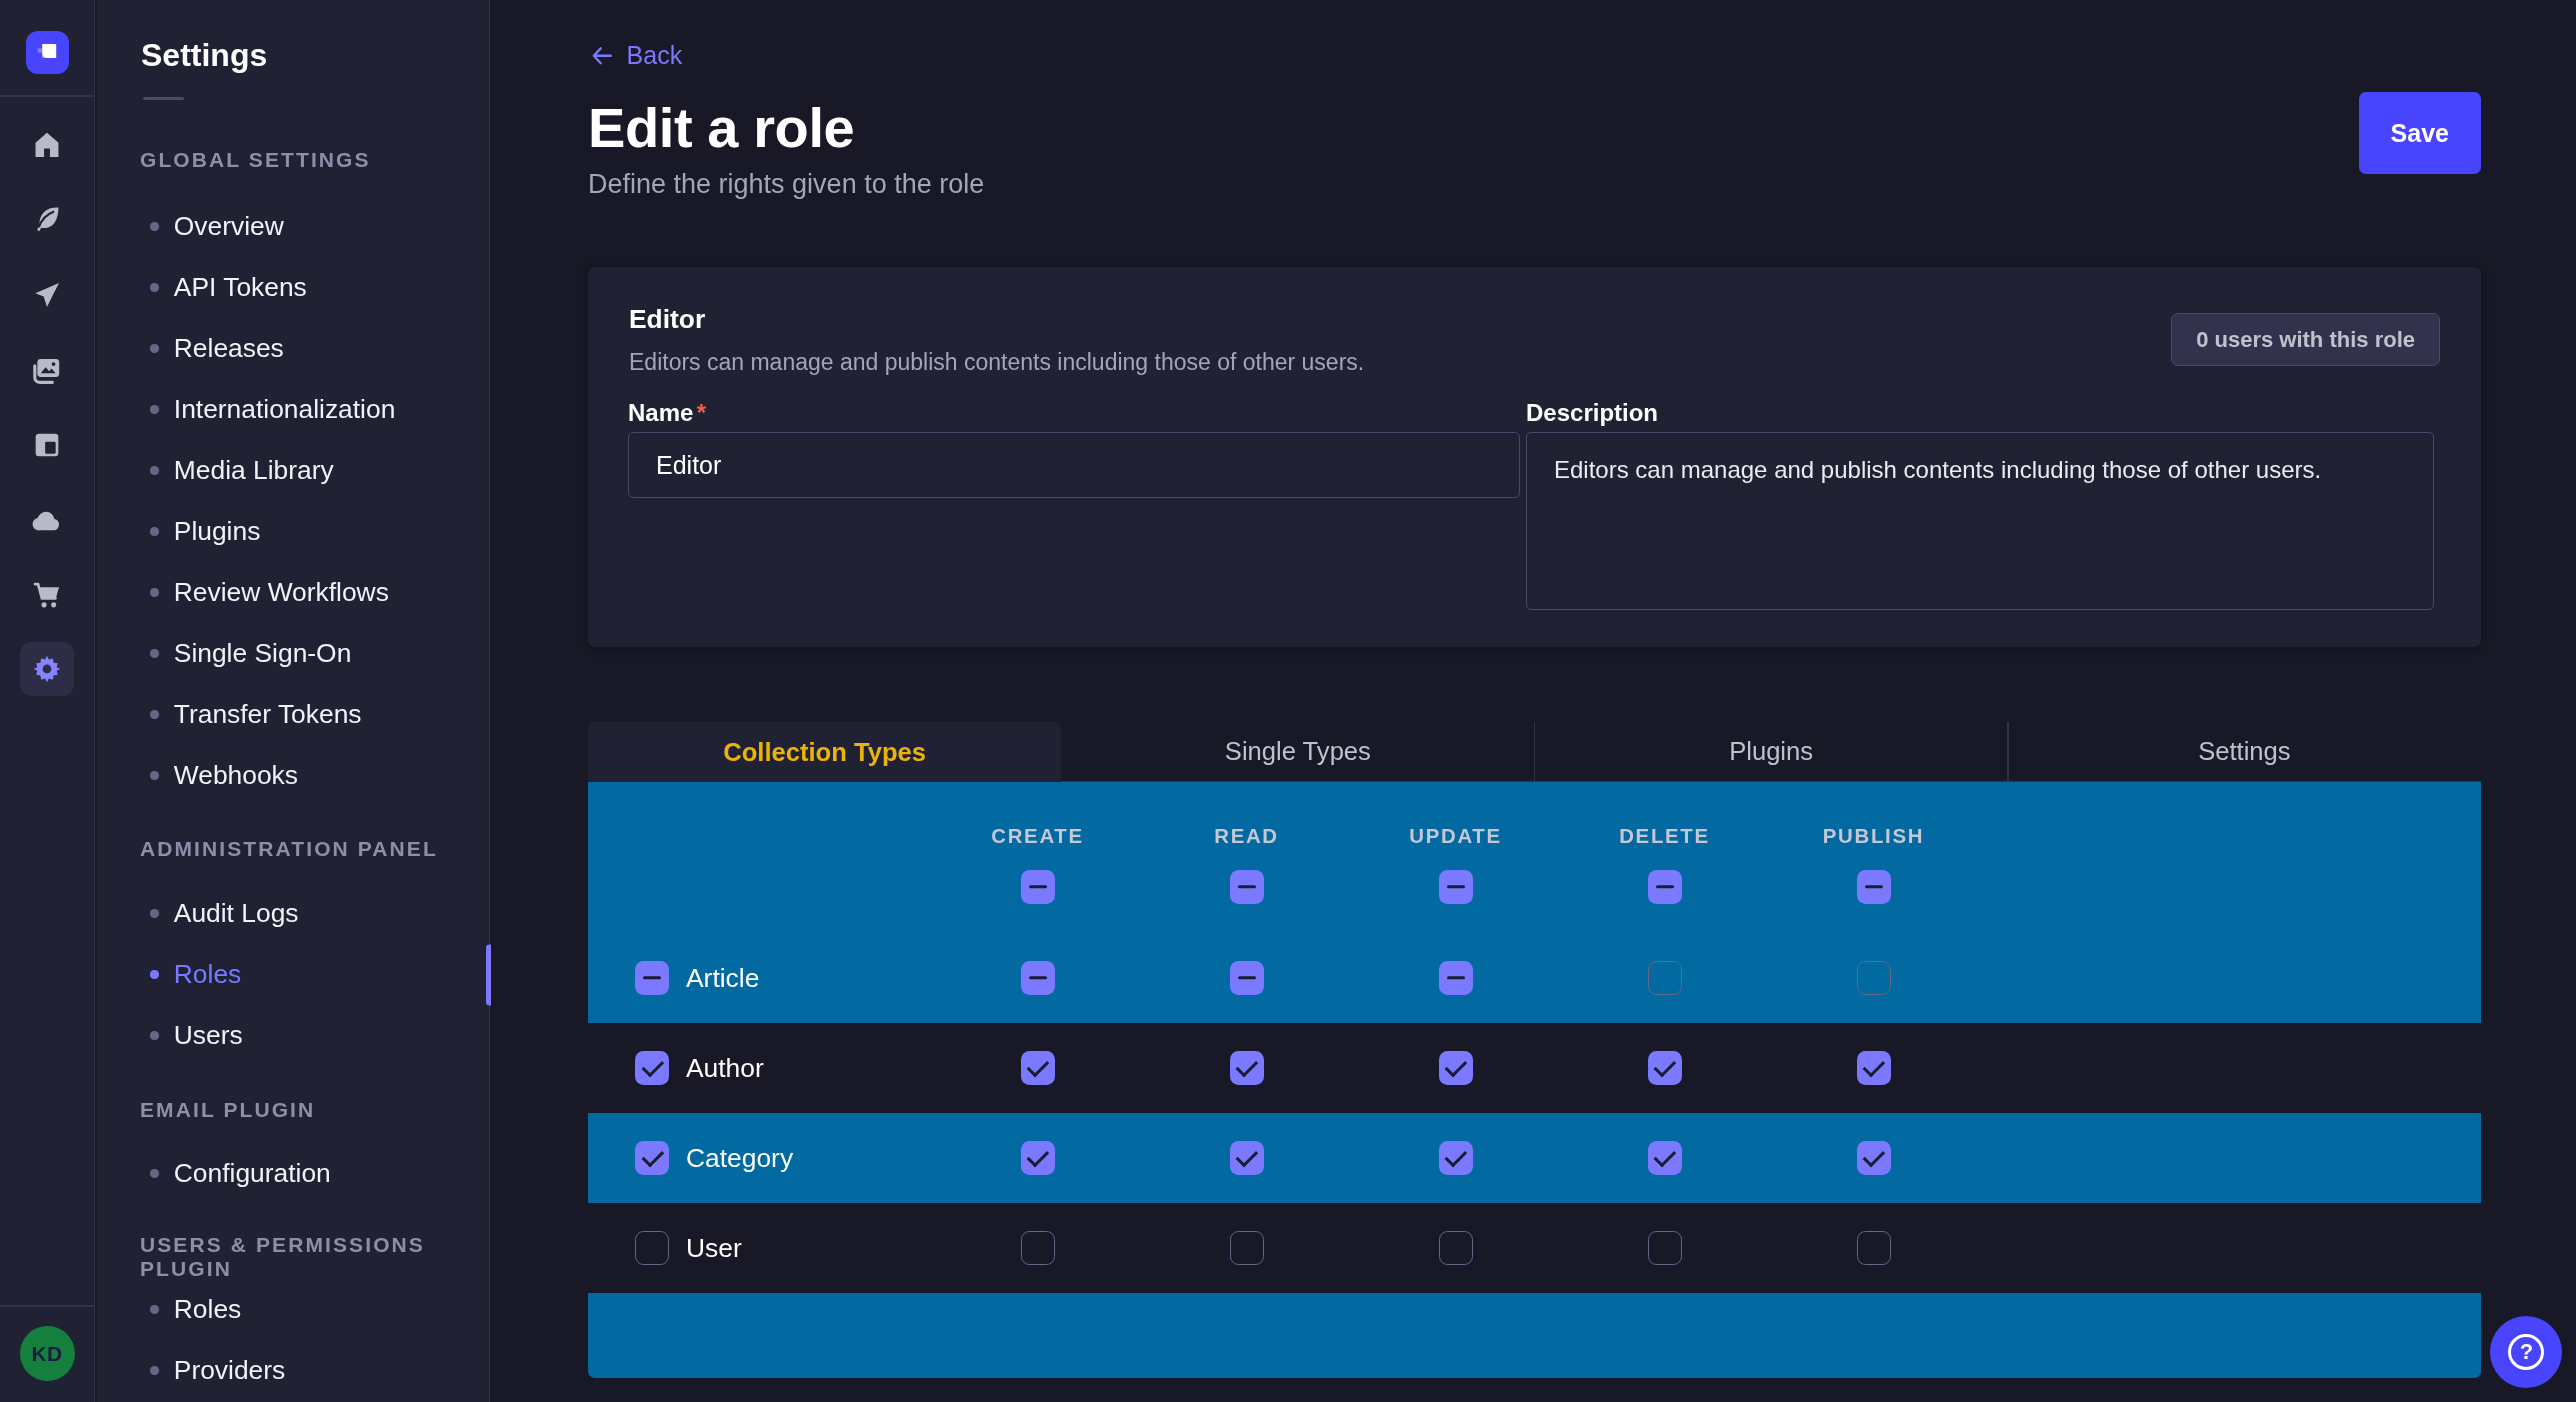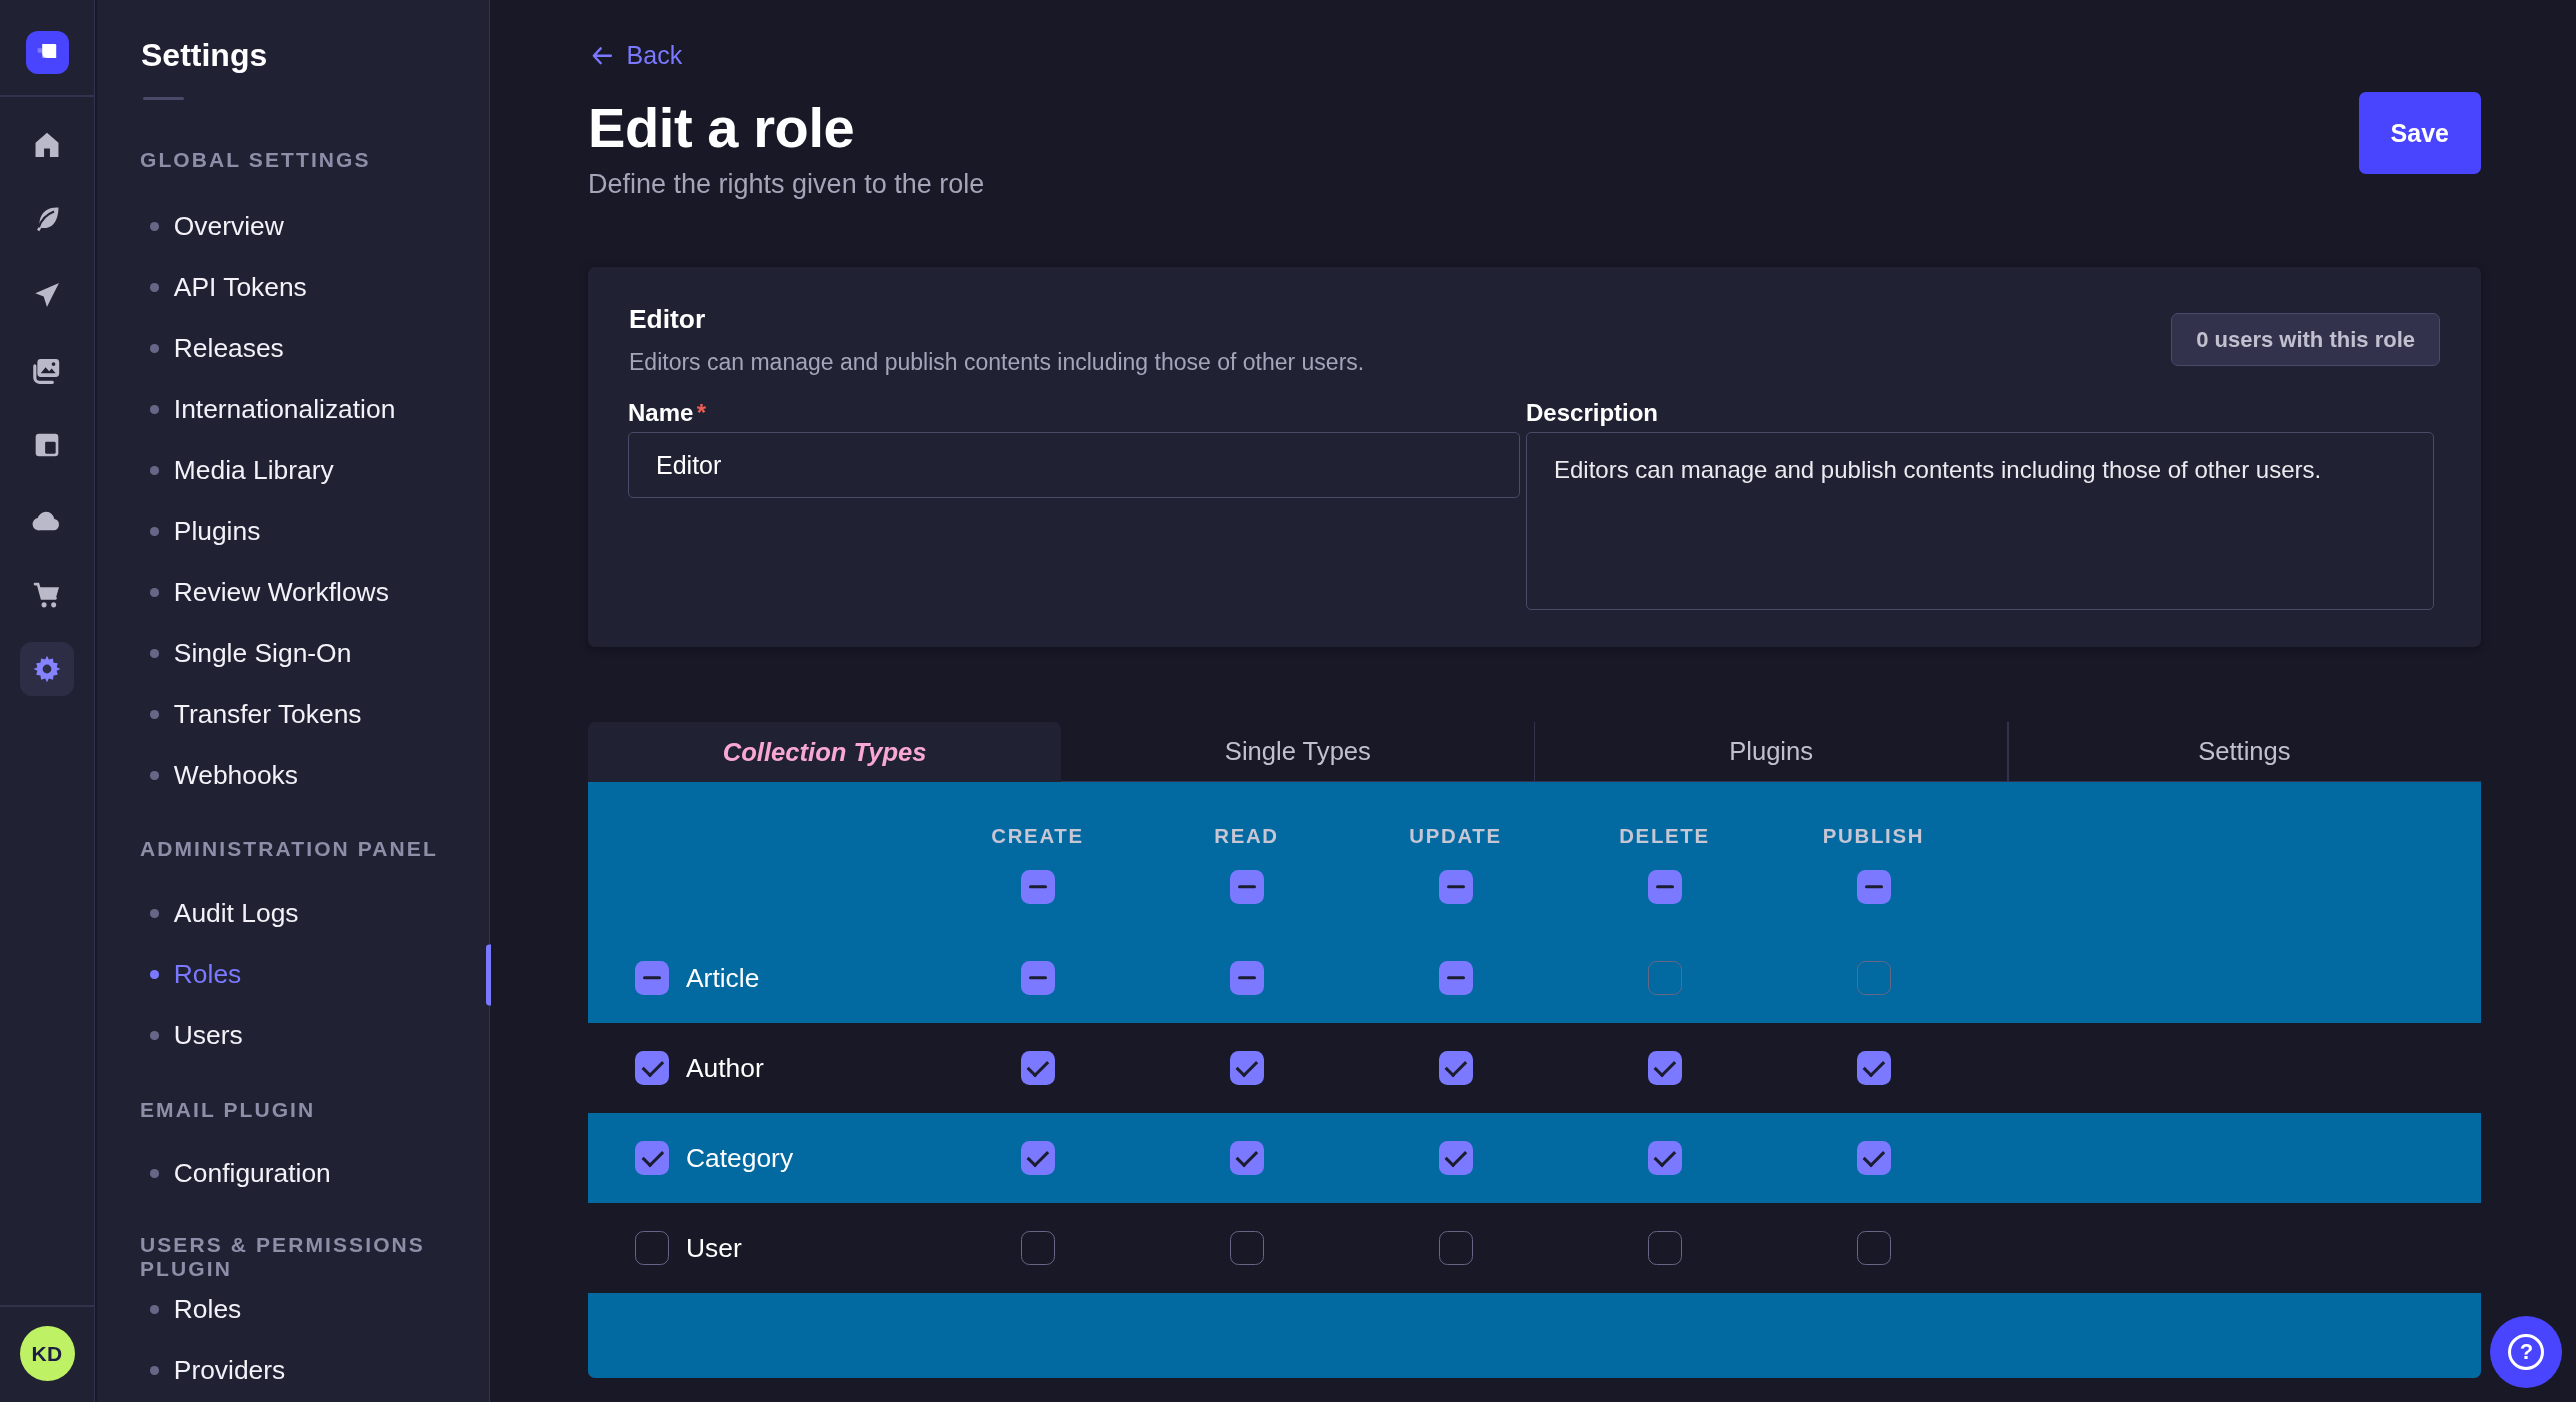--- a/index.html
+++ b/index.html
@@ -24,21 +24,21 @@
   .strip-divider.bottom { top: 1305px; }
   .strip-btn {
     position: absolute; left: 26.4px; width: 41px; height: 41px;
     display: flex; align-items: center; justify-content: center;
   }
   .strip-btn.active-bg {
     left: 20.4px; width: 54px; height: 54px; border-radius: 12px; background: #2d2d46;
   }
   .avatar {
     position: absolute; left: 19.6px; top: 1326px; width: 55px; height: 55px;
-    border-radius: 50%; background: #bef264; color: #1c1c44;
+    border-radius: 50%; background: #15803d; color: #1c1c44;
     display: flex; align-items: center; justify-content: center;
     font-size: 21px; font-weight: 700; letter-spacing: 0.4px;
   }
 
   
   .sidebar {
     position: absolute; left: 97px; top: 0; width: 393px; height: 1402px;
     background: #212134; border-right: 1.7px solid #32324d; z-index: 4;
   }
   .sidebar-title { position: absolute; left: 44px; top: 37px; font-size: 32px; font-weight: 600; color: #ffffff; }
@@ -111,21 +111,21 @@
     display: grid; grid-template-columns: repeat(4, 1fr);
   }
   .tab {
     display: flex; align-items: center; justify-content: center;
     font-size: 25.6px; font-weight: 500; color: #c0c0cf; cursor: pointer;
     border-bottom: 1.7px solid #32324d; position: relative; background: transparent;
   }
   .tab.sep::before { content: ""; position: absolute; left: -0.9px; top: 0; bottom: 0; width: 1.7px; background: #32324d; }
   .tab.act-true {
     background: #212134; border-radius: 6.8px 6.8px 0 0; border-bottom: none;
-    color: #f9a8d4; font-weight: 600; font-style: italic;
+    color: #eab308; font-weight: 600;
   }
 
   
   .perm-table {
     position: absolute; left: 97px; top: 782px; width: 1893px; height: 596px;
     background: #0369a1; border-radius: 0 0 6.8px 6.8px; overflow: hidden;
   }
   .perm-grid-cols { display: grid; grid-template-columns: 345px repeat(5, 209px) 1fr; }
   .perm-head { height: 151px; }
   .perm-head .col-cell { display: flex; flex-direction: column; align-items: center; padding-top: 43px; }

